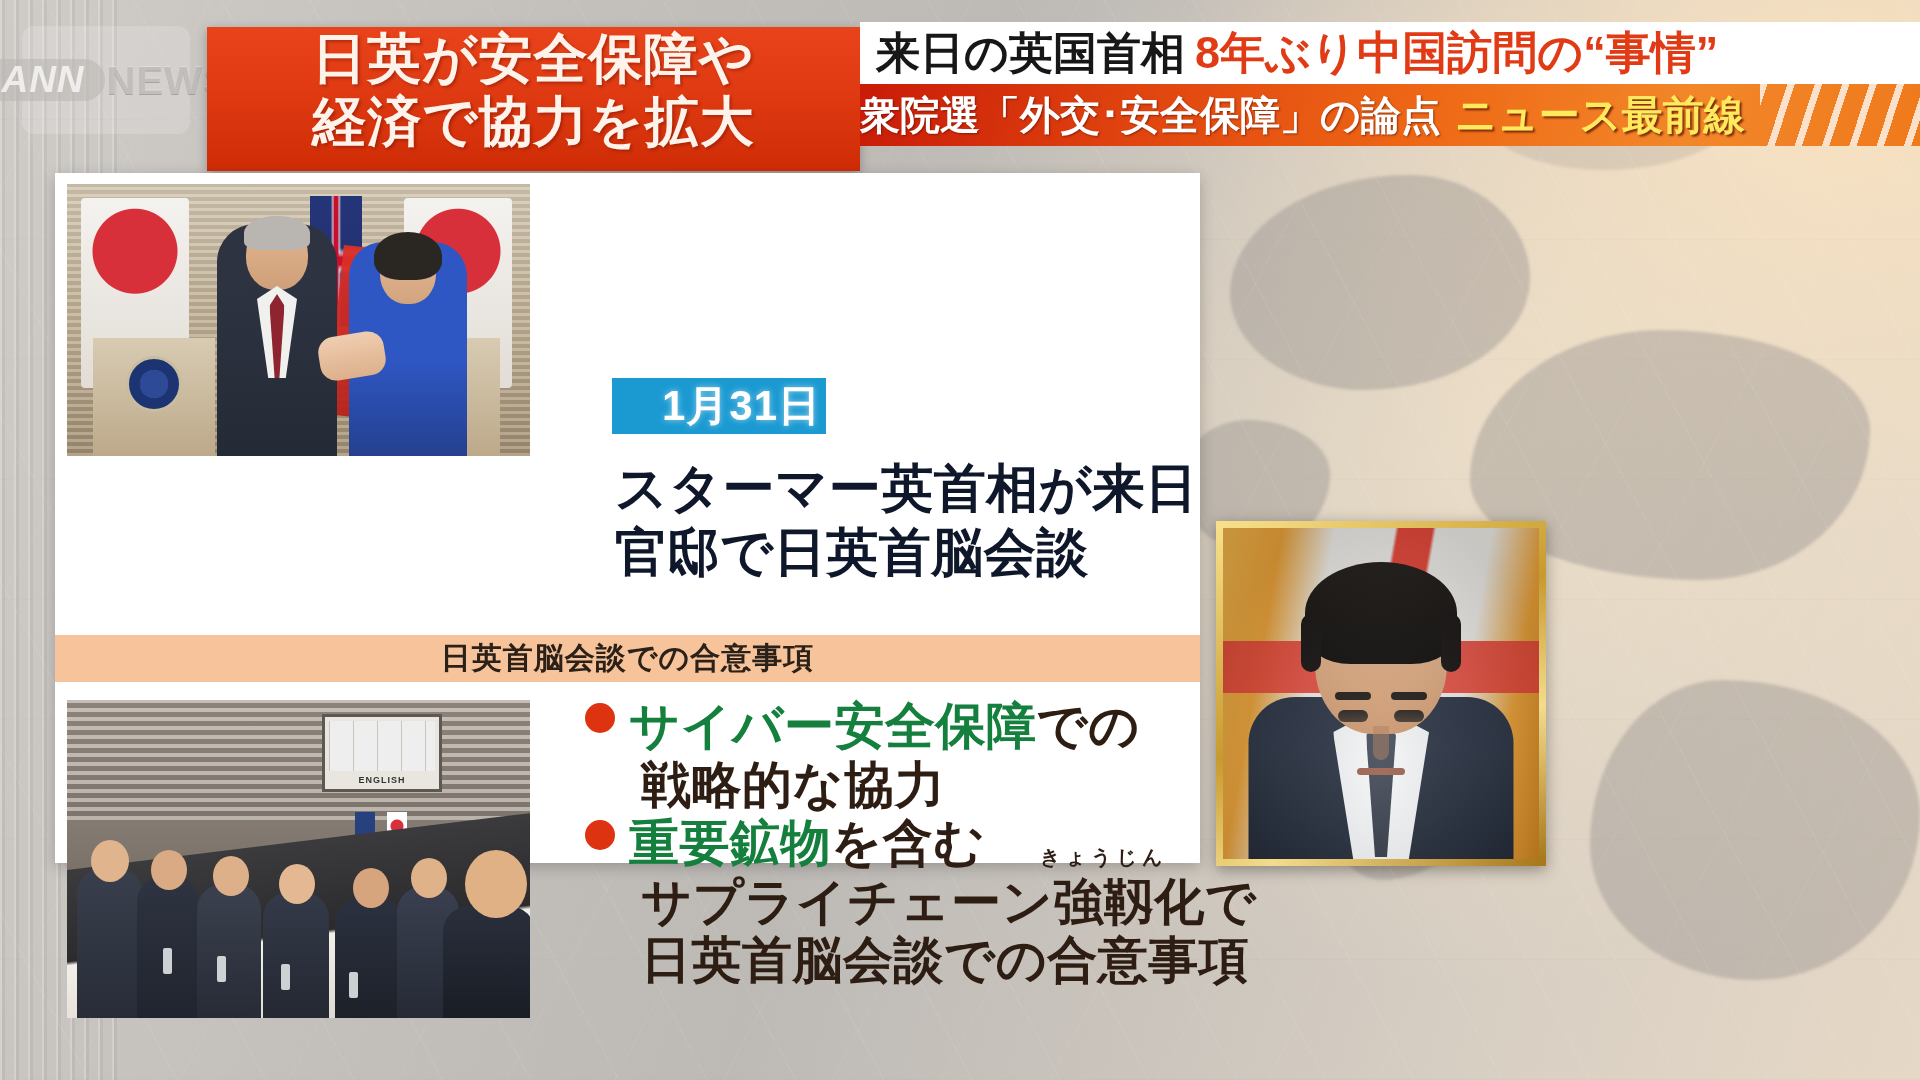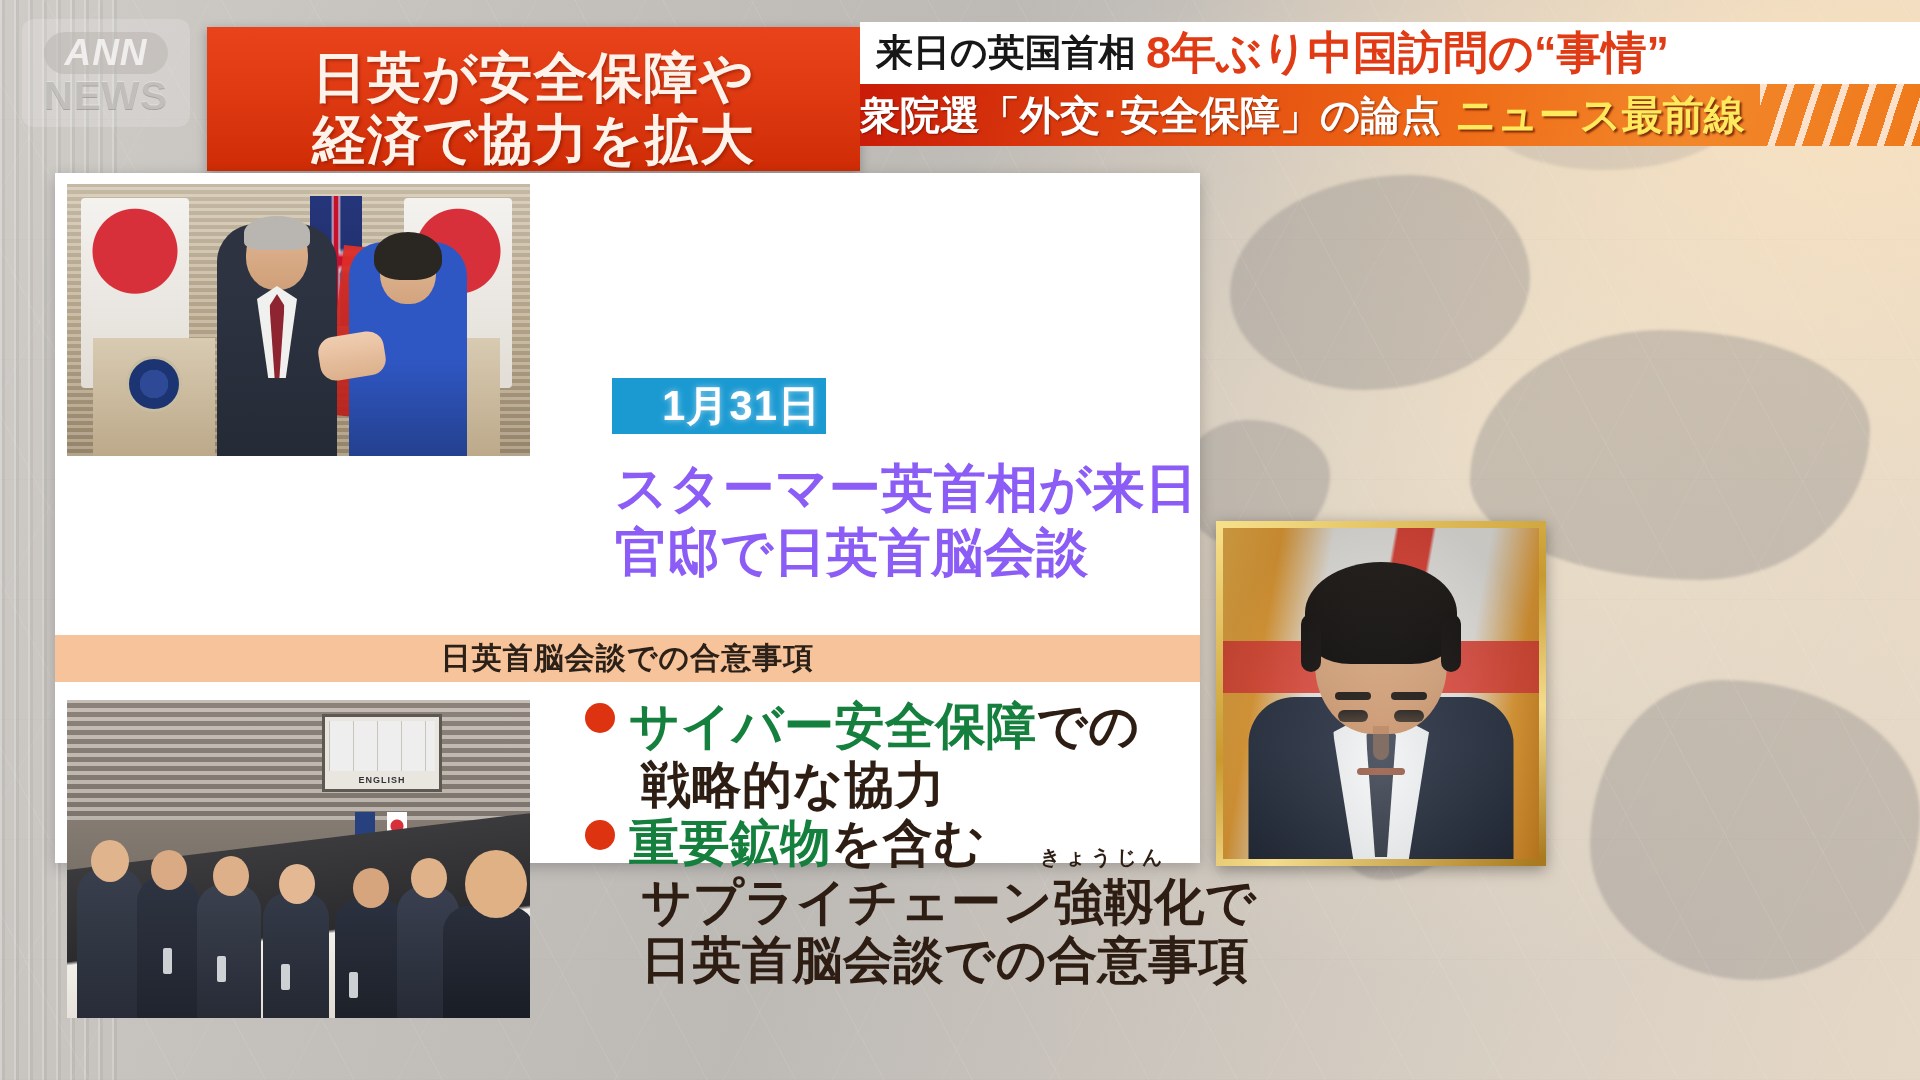--- a/index.html
+++ b/index.html
@@ -32,45 +32,45 @@
   .map-blob { position:absolute; background:rgba(150,146,142,.42);
               filter:blur(1.5px); border-radius:45% 55% 52% 48%/48% 42% 58% 52%; }
   .mb1 { left:1230px; top:175px; width:300px; height:215px; border-radius:60% 40% 55% 45%/55% 48% 52% 45%; }
   .mb2 { left:1470px; top:330px; width:400px; height:250px; border-radius:48% 52% 42% 58%/60% 40% 60% 40%; }
   .mb3 { left:1180px; top:420px; width:150px; height:130px; }
   .mb4 { left:1310px; top:620px; width:180px; height:260px; border-radius:55% 45% 60% 40%/50% 55% 45% 50%; }
   .mb5 { left:1590px; top:680px; width:330px; height:300px; border-radius:40% 60% 50% 50%/55% 45% 55% 45%; }
   .mb6 { left:1480px; top:60px; width:260px; height:110px; opacity:.55; }
 
   
-  #watermark { position:absolute; left:22px; top:19px; width:168px; height:108px;
+  #watermark { position:absolute; left:22px; top:26px; width:168px; height:108px;
      border-radius:12px; background:rgba(255,255,255,.16);
-     display:flex; flex-direction:column; align-items:center; justify-content:center; gap:2px; }
+     display:flex; align-items:center; justify-content:center; gap:2px; }
   .wm-ann { background:rgba(185,181,176,.55); border-radius:26px; padding:2px 20px;
      font-size:37px; font-weight:bold; font-style:italic; color:rgba(255,255,255,.72);
      letter-spacing:1px; line-height:1.05; }
   .wm-news { font-size:40px; font-weight:bold; color:rgba(255,255,255,.30);
      letter-spacing:1px; line-height:.95;
      text-shadow:0 1px 0 rgba(130,126,122,.55); }
 
   
   #headline { position:absolute; left:207px; top:27px; width:653px; height:144px;
      background:linear-gradient(180deg,#e8431a 0%,#df3a12 45%,#cf2c06 100%);
      box-shadow:0 3px 10px rgba(0,0,0,.28);
-     display:flex; flex-direction:column; align-items:center; justify-content:flex-end; }
+     display:flex; flex-direction:column; align-items:center; justify-content:flex-start; }
   #headline .hl {
      font-size:54px; font-weight:bold; color:#fdf3ea; line-height:1.16;
      letter-spacing:1px; white-space:nowrap;
      text-shadow:2px 2px 3px rgba(120,20,0,.45); }
 
   
   #topbanner { position:absolute; left:860px; top:22px; width:1060px; height:124px; }
   .tb-row1 { position:relative; height:62px; background:#ffffff;
      display:flex; align-items:center; padding-left:16px; overflow:hidden; }
-  .tb-row1 .t1 { font-size:37px; font-weight:bold; color:#171717; letter-spacing:0px; white-space:nowrap;font-family:Liberation Mono, monospace; }
+  .tb-row1 .t1 { font-size:44px; font-weight:bold; color:#171717; letter-spacing:0px; white-space:nowrap;font-family:Liberation Mono, monospace; }
   .tb-row1 .t2 { font-size:45px; font-weight:bold; color:#e03b14; letter-spacing:0px;
      white-space:nowrap; margin-left:10px; }
   .tb-row2 { position:relative; height:62px; overflow:hidden;
      background:linear-gradient(100deg,#c91b08 0%,#e0440f 26%,#ef6a16 55%,#f2872a 78%,#ef7a1c 100%);
      display:flex; align-items:center; padding-left:0; }
   .tb-row2 .t3 { font-size:40px; font-weight:bold; color:#ffffff; white-space:nowrap;
      text-shadow:1px 1px 2px rgba(90,15,0,.6); }
   .tb-row2 .t4 { font-size:41px; font-weight:bold; white-space:nowrap; margin-left:14px;
      color:#ffe95c; text-shadow:2px 2px 2px rgba(90,15,0,.75); }
   .tb-slashes { position:absolute; right:0; top:0; bottom:0; width:160px;
@@ -132,21 +132,21 @@
   .p1-redsash { position:absolute; left:268px; top:62px; width:28px; height:170px;
      background:linear-gradient(180deg,#e03028,#b8221c); transform:rotate(6deg); opacity:.95;
      filter:blur(.4px); }
 
   
   #datebadge { position:absolute; left:557px; top:205px; width:214px; height:56px;
      background:#1b9ad2; display:flex; align-items:center; justify-content:center;padding-left:45px; }
   #datebadge span { font-size:42px; font-weight:bold; color:#ffffff; letter-spacing:1px;
      text-shadow:0 0 6px rgba(255,255,255,.55); }
   #leadtext { position:absolute; left:560px; top:284px; width:630px; }
-  #leadtext div { font-size:52px; font-weight:bold; color:#8b5cf6; line-height:1.23;
+  #leadtext div { font-size:52px; font-weight:bold; color:#0f172a; line-height:1.23;
      white-space:nowrap; letter-spacing:.5px; }
 
   
   #sectionbar { position:absolute; left:0px; top:462px; width:1145px; height:47px;
      background:#f7c39a; display:flex; align-items:center; justify-content:center; }
   #sectionbar span { font-size:30px; font-weight:bold; color:#2b2118; letter-spacing:1px; }
 
   
   #photo2 { position:absolute; left:12px; top:527px; width:463px; height:318px; overflow:hidden;
      background:linear-gradient(180deg,#9d9188 0%,#7e756c 48%,#5d564f 100%); }

